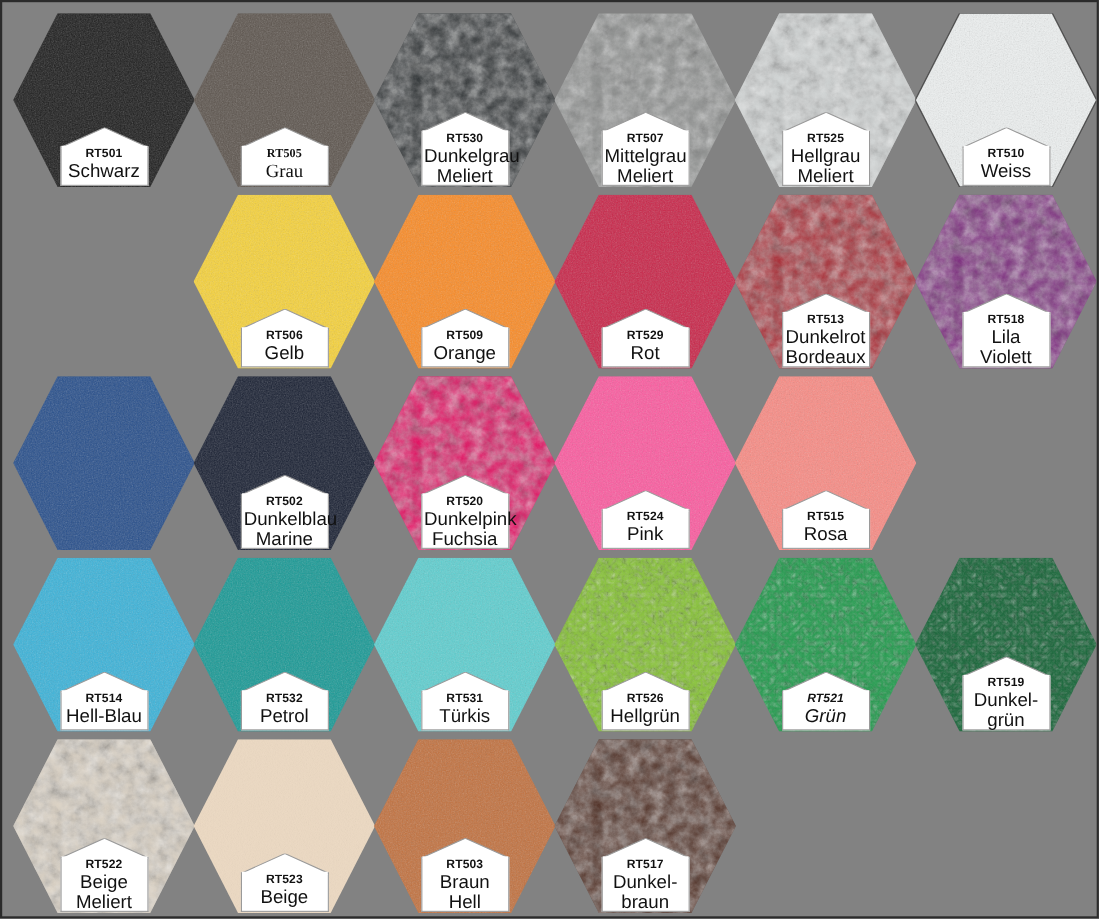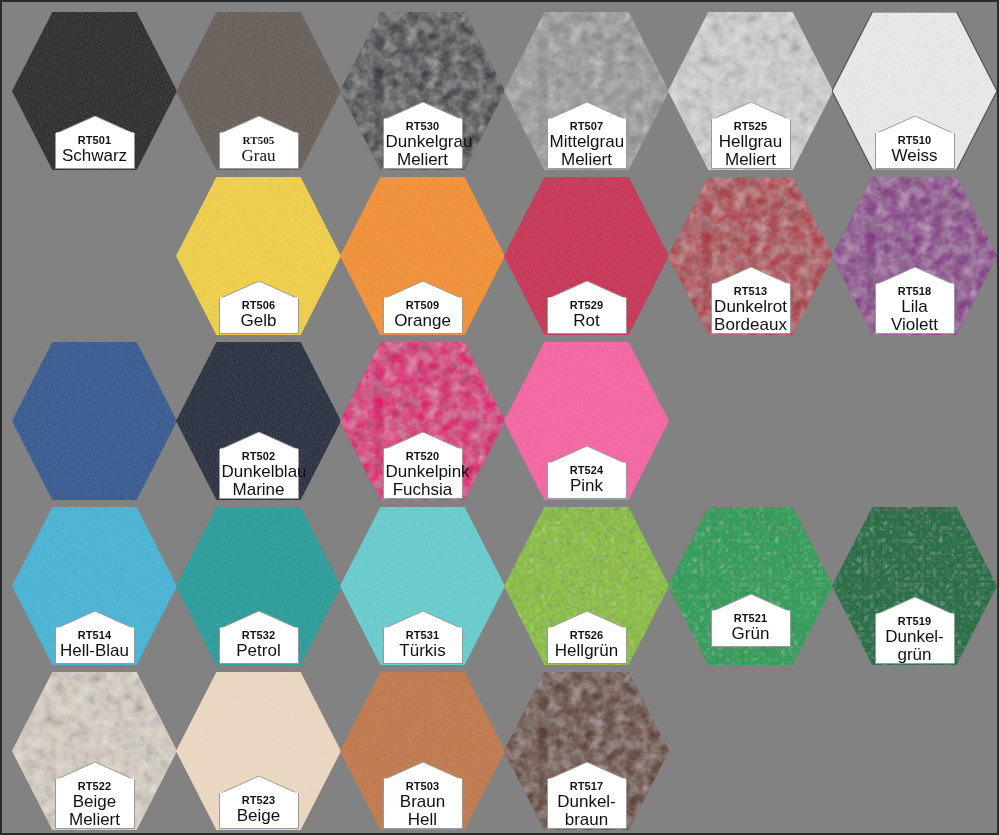--- a/index.html
+++ b/index.html
@@ -450,20 +450,45 @@
           <div class="nose">
             <svg width="80" height="19" viewBox="0 0 80 19">
               <polygon points="0,18 40,0 80,18" fill="#ffffff" stroke="#9a9a9a" stroke-width="1" stroke-linejoin="miter"></polygon>
               <rect x="1" y="16.5" width="78" height="3" fill="#ffffff"></rect>
             </svg>
           </div>
           <span class="badge-code">RT524</span>
           <span class="badge-name">Pink</span>
         </div>
       </div>
+      <div class="swatch" style="left: 666px; top: 340px;">
+        <div class="hex">
+          <svg viewBox="0 0 165 158">
+            <defs>
+              <clipPath id="cp16">
+                <polygon points="40.4,0.0 124.6,0.0 165.0,79.0 124.6,158.0 40.4,158.0 0.0,79.0"></polygon>
+              </clipPath>
+            </defs>
+            <polygon points="40.4,0.0 124.6,0.0 165.0,79.0 124.6,158.0 40.4,158.0 0.0,79.0" fill="#f98c85"></polygon>
+            <g clip-path="url(#cp16)">
+              <rect width="165" height="158" filter="url(#tex-fine)" opacity="0.3" style="mix-blend-mode:overlay"></rect>
+            </g>
+          </svg>
+        </div>
+        <div class="badge" style="top: 121px; height: 36px;">
+          <div class="nose">
+            <svg width="80" height="19" viewBox="0 0 80 19">
+              <polygon points="0,18 40,0 80,18" fill="#ffffff" stroke="#9a9a9a" stroke-width="1" stroke-linejoin="miter"></polygon>
+              <rect x="1" y="16.5" width="78" height="3" fill="#ffffff"></rect>
+            </svg>
+          </div>
+          <span class="badge-code">RT515</span>
+          <span class="badge-name">Rosa</span>
+        </div>
+      </div>
       <div class="swatch" style="left: 10px; top: 505px;">
         <div class="hex">
           <svg viewBox="0 0 165 158">
             <defs>
               <clipPath id="cp17">
                 <polygon points="40.4,0.0 124.6,0.0 165.0,79.0 124.6,158.0 40.4,158.0 0.0,79.0"></polygon>
               </clipPath>
             </defs>
             <polygon points="40.4,0.0 124.6,0.0 165.0,79.0 124.6,158.0 40.4,158.0 0.0,79.0" fill="#3cb3d9"></polygon>
             <g clip-path="url(#cp17)">
@@ -564,21 +589,21 @@
               <clipPath id="cp21">
                 <polygon points="40.4,0.0 124.6,0.0 165.0,79.0 124.6,158.0 40.4,158.0 0.0,79.0"></polygon>
               </clipPath>
             </defs>
             <polygon points="40.4,0.0 124.6,0.0 165.0,79.0 124.6,158.0 40.4,158.0 0.0,79.0" fill="#2aa054"></polygon>
             <g clip-path="url(#cp21)">
               <rect width="165" height="158" filter="url(#tex-fibrous)" opacity="0.55" style="mix-blend-mode:overlay"></rect>
             </g>
           </svg>
         </div>
-        <div class="badge" style="top: 104px; height: 36px;">
+        <div class="badge" style="top: 121px; height: 36px; font-style: italic;">
           <div class="nose">
             <svg width="80" height="19" viewBox="0 0 80 19">
               <polygon points="0,18 40,0 80,18" fill="#ffffff" stroke="#9a9a9a" stroke-width="1" stroke-linejoin="miter"></polygon>
               <rect x="1" y="16.5" width="78" height="3" fill="#ffffff"></rect>
             </svg>
           </div>
           <span class="badge-code">RT521</span>
           <span class="badge-name">Grün</span>
         </div>
       </div>

